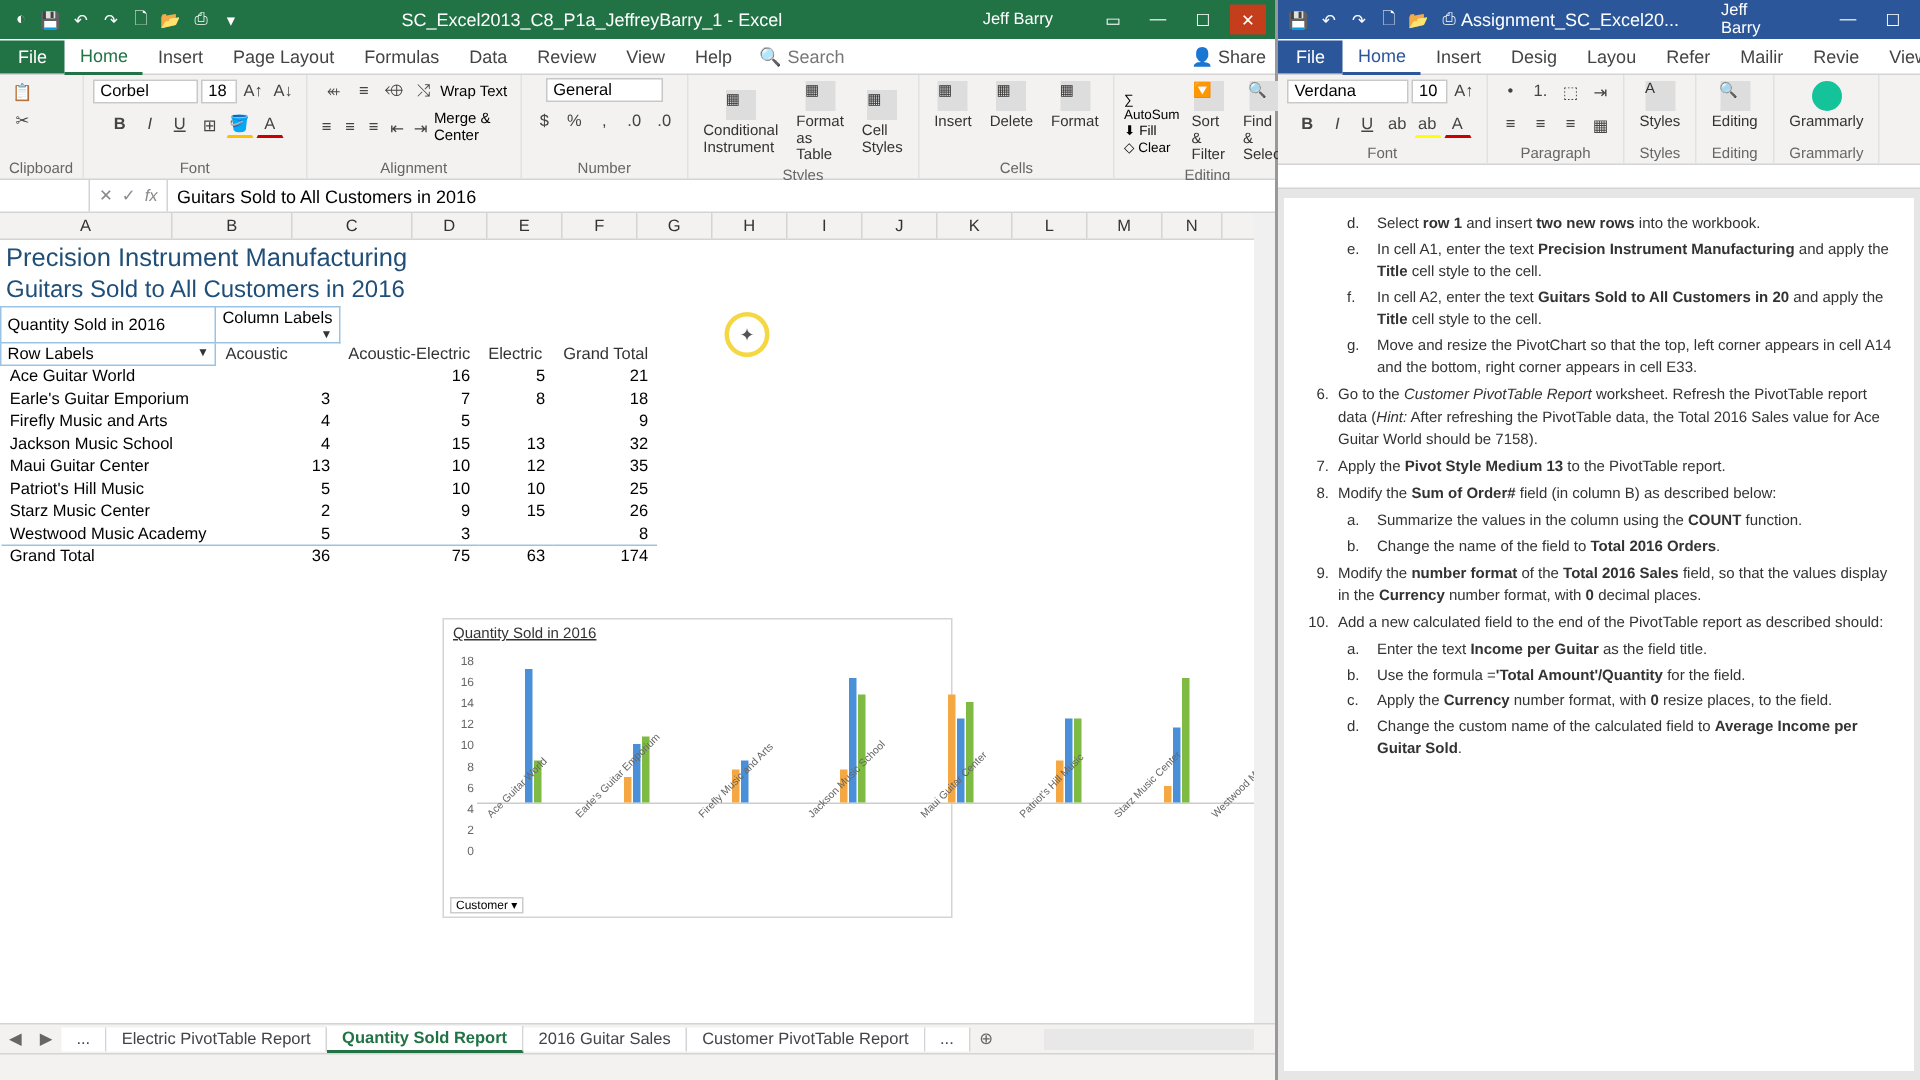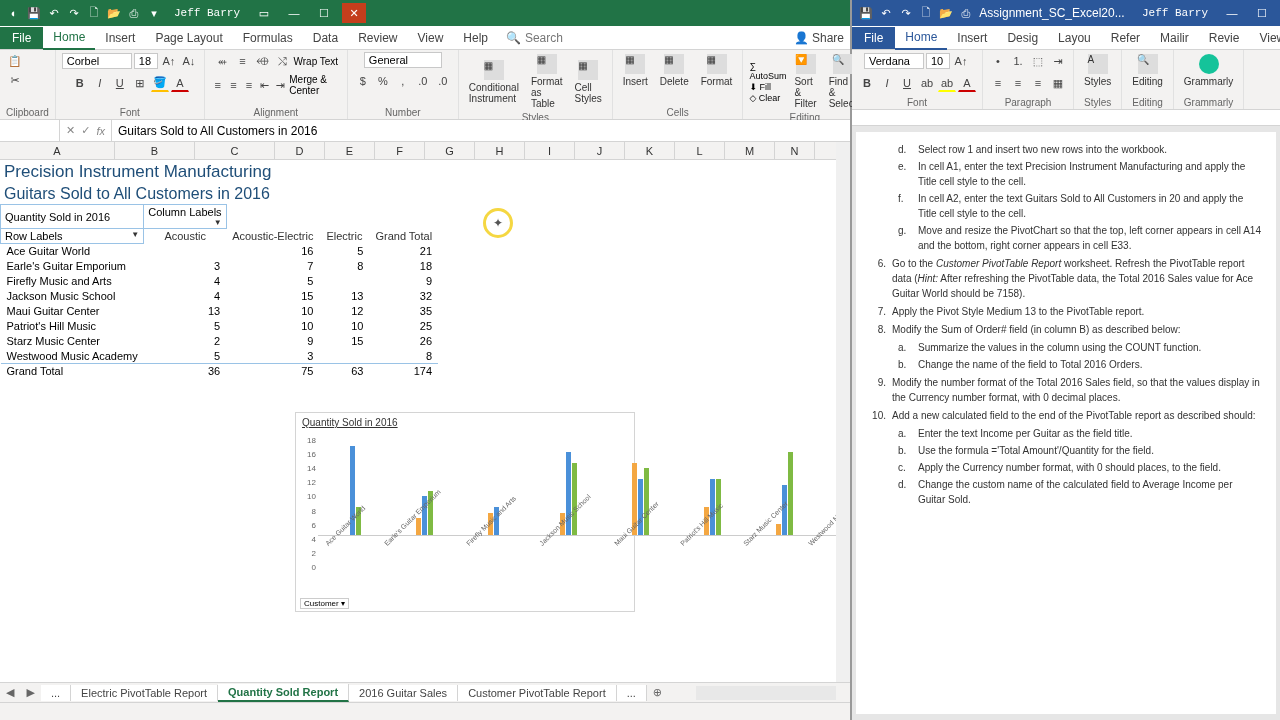--- a/index.html
+++ b/index.html
@@ -6,21 +6,21 @@
 body { display: flex; width: 1280px; height: 720px; overflow: hidden; }
 .excel-app { width: 852px; height: 720px; display: flex; flex-direction: column; border-right: 2px solid #999; }
 .word-app { width: 428px; height: 720px; display: flex; flex-direction: column; }
 
 
 .titlebar { background: #217346; color: #fff; height: 26px; display: flex; align-items: center; padding: 0 6px; font-size: 11px; }
 .word-app .titlebar { background: #2b579a; }
 .titlebar .qat { display: flex; gap: 4px; align-items: center; }
 .titlebar .qat-icon { width: 16px; height: 16px; display: flex; align-items: center; justify-content: center; color: #fff; font-size: 11px; }
 .titlebar .filename { flex: 1; text-align: center; font-size: 12px; }
-.titlebar .user { margin: 0 12px; font-family: Liberation Mono, monospace; }
+.titlebar .user { margin: 0 28px; }
 .titlebar .wincontrols { display: flex; gap: 6px; }
 .titlebar .wc { width: 24px; height: 20px; display: flex; align-items: center; justify-content: center; font-size: 11px; }
 
 
 .ribbon-tabs { background: #fff; height: 24px; display: flex; align-items: center; border-bottom: 1px solid #d4d4d4; font-size: 12px; }
 .ribbon-tabs .file-tab { background: #217346; color: #fff; padding: 4px 12px; }
 .word-app .ribbon-tabs .file-tab { background: #2b579a; }
 .ribbon-tabs .tab { padding: 4px 10px; color: #444; }
 .ribbon-tabs .tab.active { color: #217346; border-bottom: 2px solid #217346; }
 .word-app .ribbon-tabs .tab.active { color: #2b579a; border-bottom: 2px solid #2b579a; }
@@ -51,21 +51,21 @@
 .col-headers .ch { border-right: 1px solid #d4d4d4; text-align: center; color: #333; line-height: 18px; }
 .grid-body { position: absolute; top: 18px; left: 0; right: 14px; bottom: 0; overflow: hidden; background: #fff; }
 .vscroll { position: absolute; right: 0; top: 0; bottom: 0; width: 14px; background: #f0f0f0; }
 
 .sheet-content { font-size: 11px; }
 .title-cell { font-size: 17px; font-weight: 400; color: #1f4e78; padding: 2px 4px; font-family: Corbel, sans-serif; }
 .subtitle-cell { font-size: 16px; color: #1f4e78; padding: 1px 4px; font-family: Corbel, sans-serif; }
 
 .pivot-table { border-collapse: collapse; font-size: 11px; }
 .pivot-table td { padding: 1px 6px; border-bottom: 0; height: 15px; white-space: nowrap; }
-.pivot-table .hdr { font-weight: 400; color: #333; text-align: center; }
+.pivot-table .hdr { font-weight: 400; color: #333; }
 .pivot-table .filter-cell { border: 1px solid #9ac3e6; background: #fff; padding: 1px 4px; }
 .pivot-table .dropdown-arrow { font-size: 8px; color: #333; float: right; }
 .pivot-table .num { text-align: right; }
 .pivot-table .total-row td { font-weight: 400; border-top: 1px solid #9ac3e6; }
 
 
 .chart-box { position: absolute; left: 295px; top: 252px; width: 340px; height: 200px; background: #fff; border: 1px solid #d4d4d4; }
 .chart-title { font-size: 10px; padding: 4px 6px; text-decoration: underline; color: #333; }
 .chart-body { display: flex; height: 170px; }
 .chart-plot { flex: 1; position: relative; padding: 4px 2px 4px 22px; }
@@ -94,39 +94,40 @@
 
 
 .word-app .ribbon { height: 60px; }
 .word-doc { flex: 1; background: #e6e6e6; padding: 6px 4px; overflow: hidden; }
 .word-page { background: #fff; padding: 8px 14px; font-size: 10px; line-height: 1.5; color: #333; height: 100%; }
 .word-page .step { display: flex; margin: 3px 0; }
 .word-page .step-num { width: 22px; flex-shrink: 0; text-align: right; padding-right: 6px; }
 .word-page .step-txt { flex: 1; }
 .word-page .substep { display: flex; margin: 2px 0 2px 28px; }
 .word-page .substep .sub-num { width: 20px; flex-shrink: 0; }
-.word-page b { font-weight: 400; }
+.word-page b { font-weight: 700; }
 .word-page .footer { color: #999; margin: 12px 0; font-size: 9px; }
 .ruler { height: 16px; background: #fff; border-bottom: 1px solid #d4d4d4; }
 </style>
 </head>
 <body>
 
 <div class="excel-app">
   <div class="titlebar">
     <div class="qat">
       <span class="qat-icon">◐</span>
       <span class="qat-icon">💾</span>
       <span class="qat-icon">↶</span>
       <span class="qat-icon">↷</span>
       <span class="qat-icon">🗋</span>
       <span class="qat-icon">📂</span>
       <span class="qat-icon">⎙</span>
       <span class="qat-icon">▾</span>
     </div>
+    <div class="filename">SC_Excel2013_C8_P1a_JeffreyBarry_1 - Excel</div>
     <div class="user">Jeff Barry</div>
     <div class="wincontrols">
       <span class="wc">▭</span>
       <span class="wc">—</span>
       <span class="wc">☐</span>
       <span class="wc" style="background:#c43e1c">✕</span>
     </div>
   </div>
 
   <div class="ribbon-tabs">
@@ -505,21 +506,21 @@
     <span class="tab">Mailir</span>
     <span class="tab">Revie</span>
     <span class="tab">View</span>
 
   </div>
 
   <div class="ribbon">
     <div class="ribbon-group">
       <div class="group-content font-box">
         <div class="font-row">
-          <span class="font-select" style="width:60px">Verdana</span>
+          <span class="font-select" style="width:81px">Verdana</span>
           <span class="font-select" style="width:24px">10</span>
           <span class="mini-btn">A↑</span>
         </div>
         <div class="font-row">
           <span class="mini-btn">
               <b>B</b>
             </span>
           <span class="mini-btn">
               <i>I</i>
             </span>
@@ -625,21 +626,21 @@
       <div class="substep">
           <span class="sub-num">a.</span>
           <span class="step-txt"><span>Enter the text </span><b>Income per Guitar</b><span> as the field title.</span></span>
         </div>
       <div class="substep">
           <span class="sub-num">b.</span>
           <span class="step-txt"><span>Use the formula =</span><b>'Total Amount'/Quantity</b><span> for the field.</span></span>
         </div>
       <div class="substep">
           <span class="sub-num">c.</span>
-          <span class="step-txt"><span>Apply the </span><b>Currency</b><span> number format, with </span><b>0</b><span> should places, to the field.</span></span>
+          <span class="step-txt"><span>Apply the </span><b>Currency</b><span> number format, with </span><b>0</b><span> resize places, to the field.</span></span>
         </div>
       <div class="substep">
           <span class="sub-num">d.</span>
           <span class="step-txt"><span>Change the custom name of the calculated field to </span><b>Average Income per Guitar Sold</b><span>.</span></span>
         </div>
     </div>
   </div>
 </div>
 
 </body></html>

